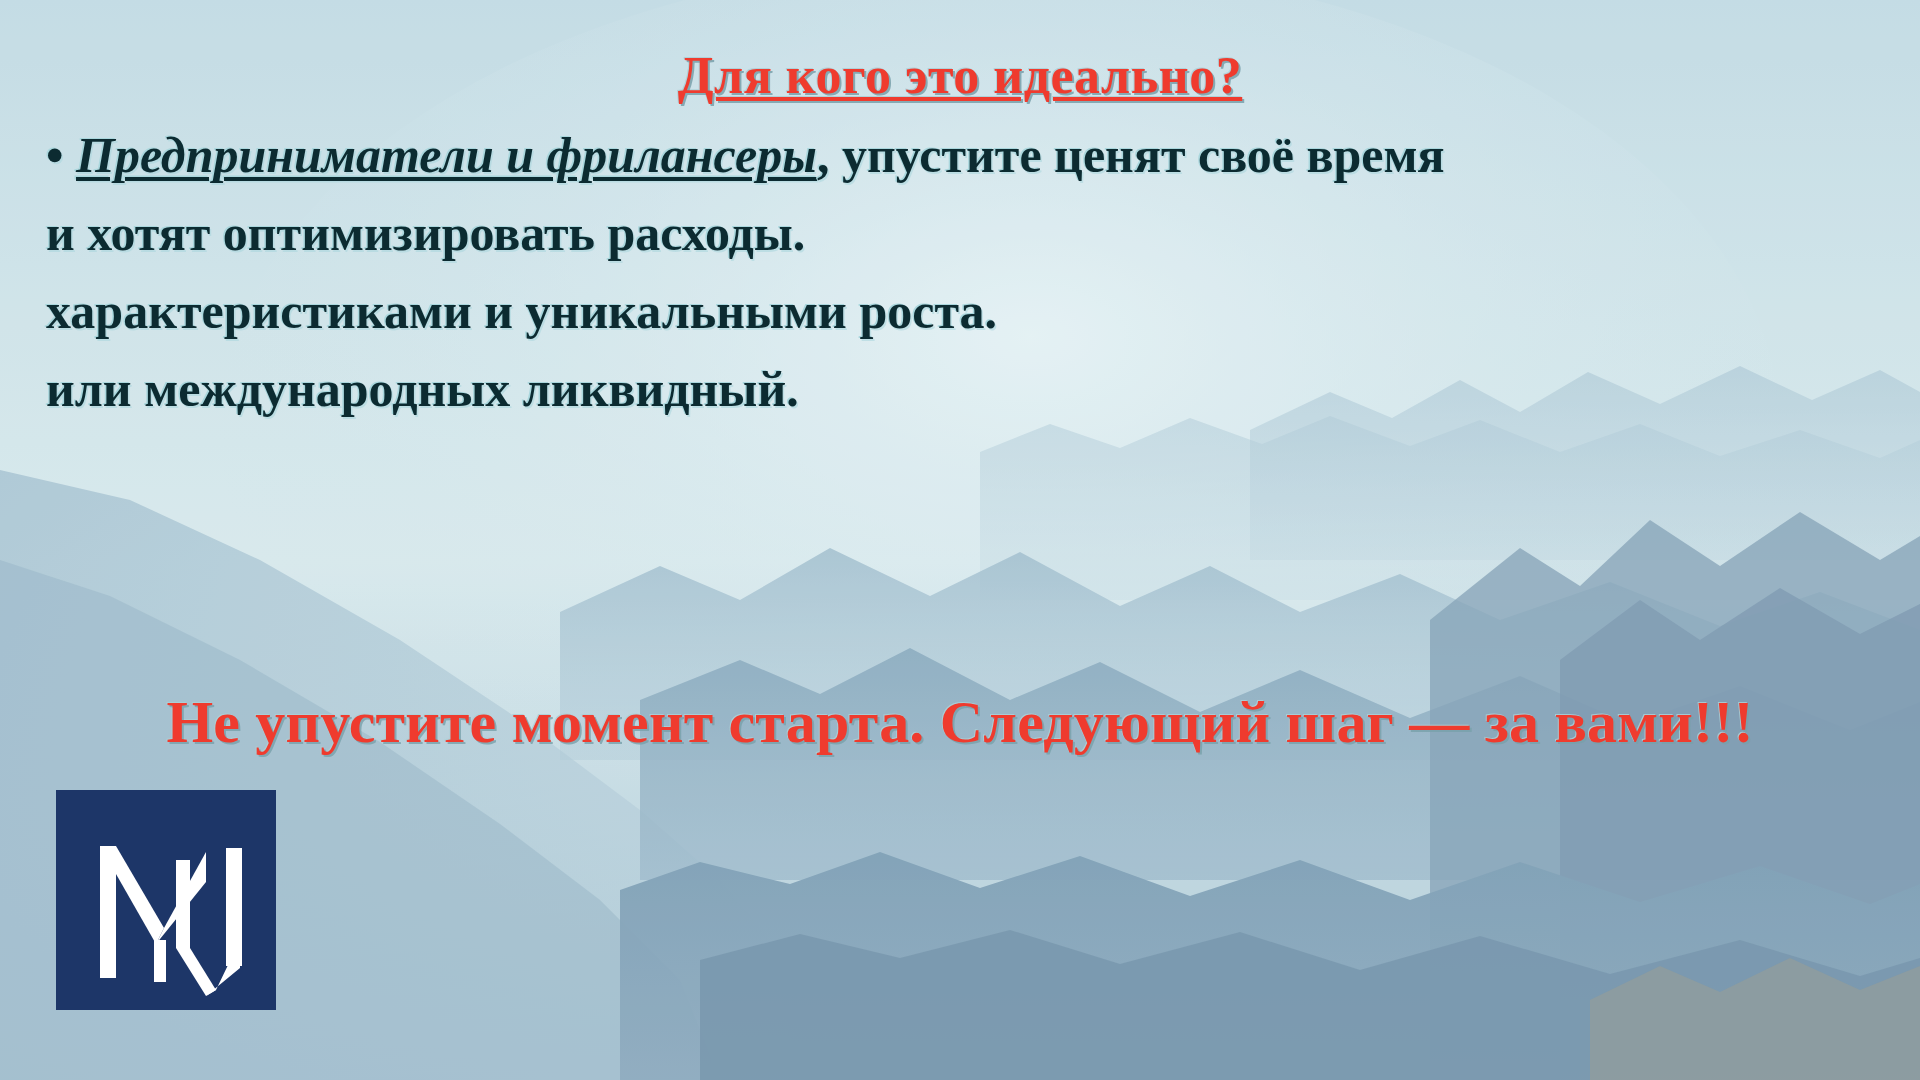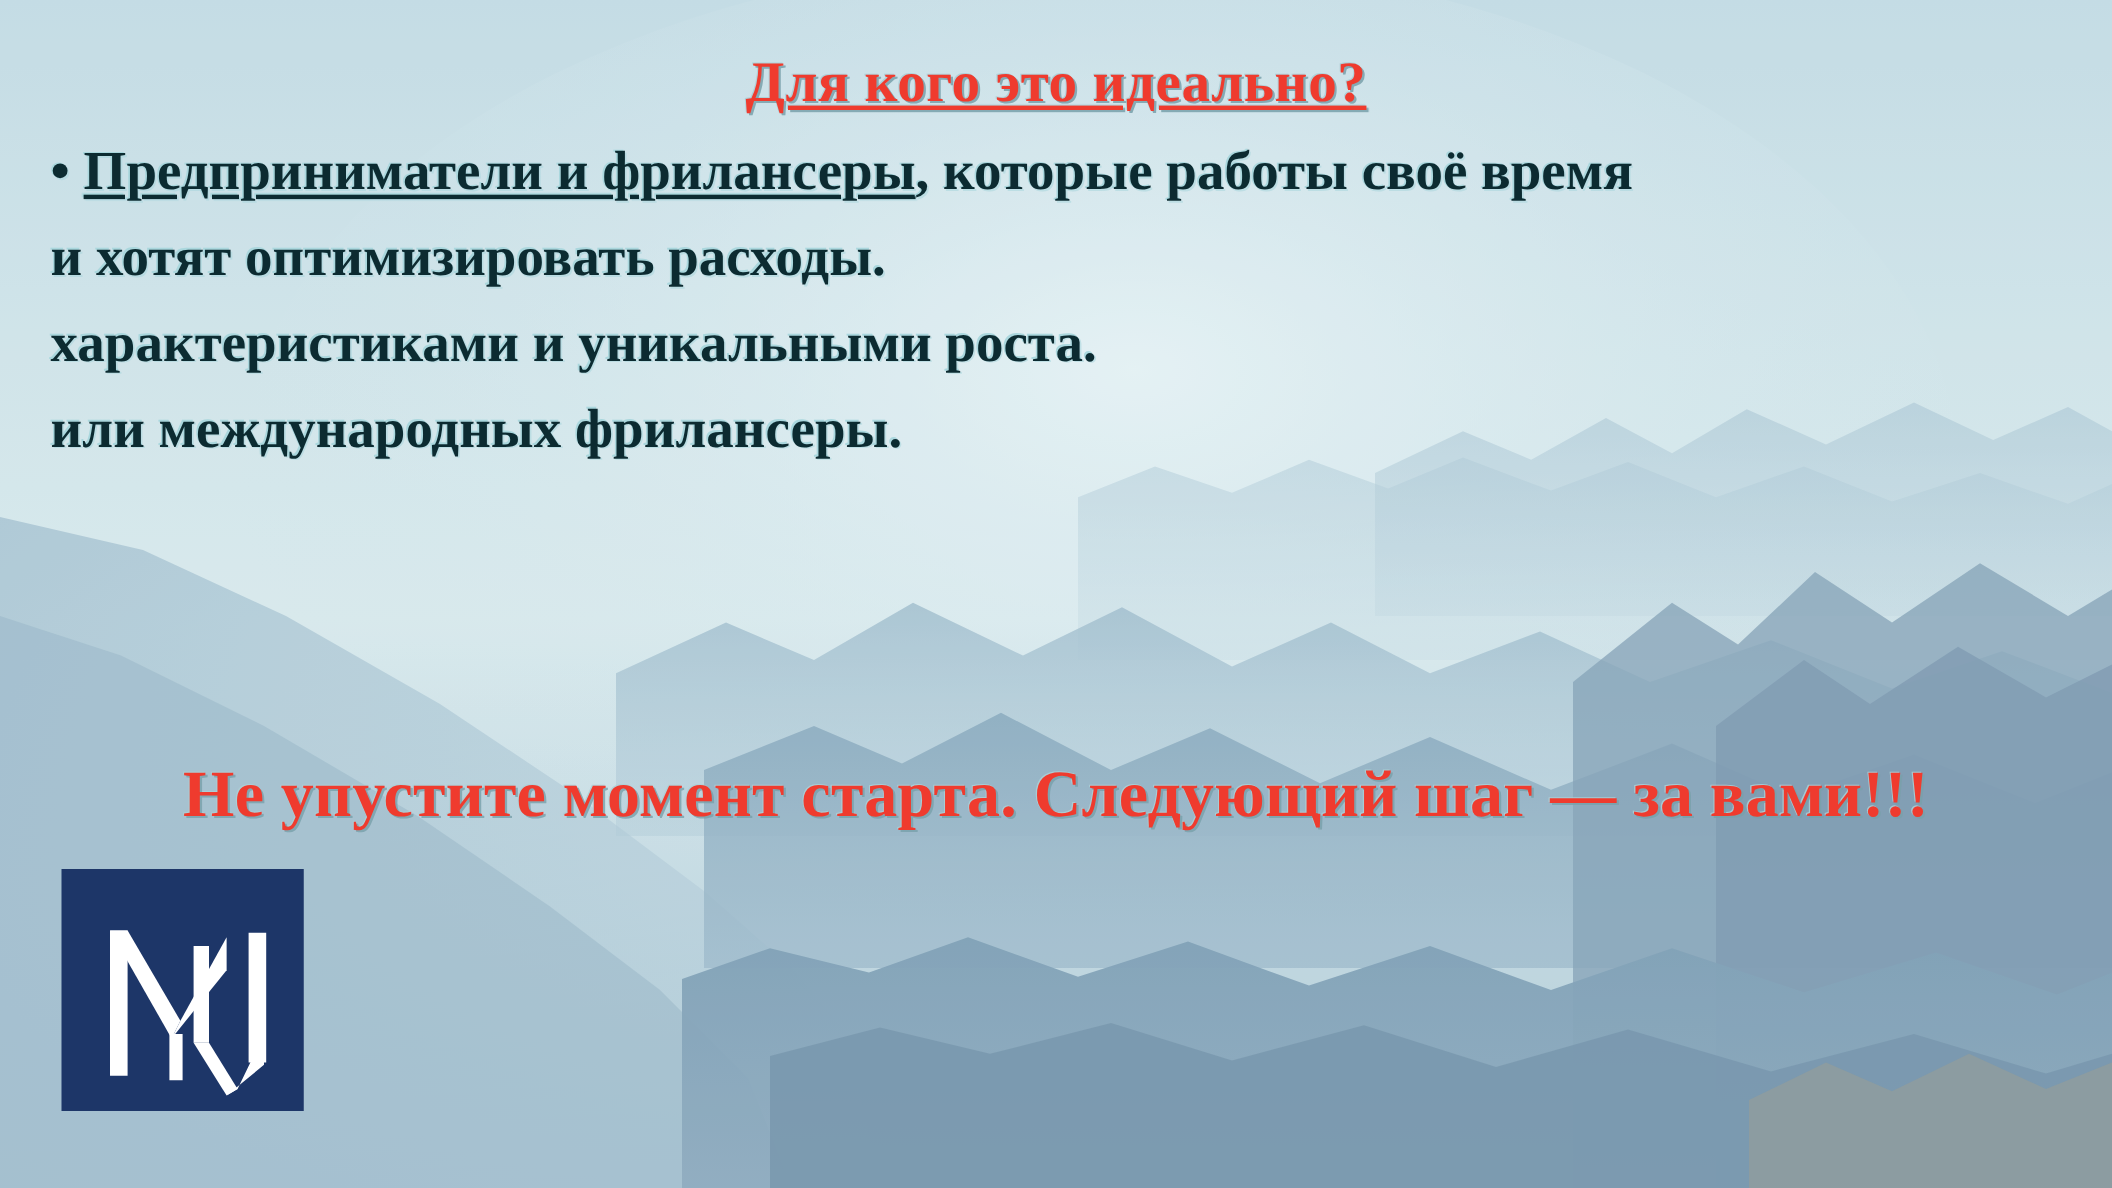--- a/index.html
+++ b/index.html
@@ -77,20 +77,21 @@
     font-size: 50px;
     font-weight: bold;
     color: #0c2b31;
     line-height: 78px;
     white-space: nowrap;
     text-shadow: -1.5px -1.5px 0 rgba(168,214,220,0.95),
                   1.5px 1.5px 0 rgba(168,214,220,0.55);
   }
 
   .term {
+    font-style: italic;
     text-decoration: underline;
     text-decoration-thickness: 4px;
     text-underline-offset: 5px;
   }
 
   .bullet-dot { font-weight: bold; }
 
   .cta {
     position: absolute;
     top: 688px;
@@ -185,27 +186,27 @@
   <div class="content">
 
     <div class="title">
       <span class="u">Для кого это идеально?</span>
     </div>
 
     <div class="body-block">
 
       <div class="line">
         <span class="bullet-dot">•</span>
-        <span class="term">Предприниматели и фрилансеры</span><span>, которые работы своё время</span>
+        <span class="term">Предприниматели и фрилансеры</span><span>, упустите ценят своё время</span>
       </div>
       <div class="line">и хотят оптимизировать расходы.</div>
 
       <div class="line">характеристиками и уникальными роста.</div>
 
-      <div class="line">или международных фрилансеры.</div>
+      <div class="line">или международных ликвидный.</div>
 
     </div>
 
     <div class="cta">Не упустите момент старта. Следующий шаг — за вами!!!</div>
 
     <div class="logo">
       <svg viewBox="0 0 220 220" xmlns="http://www.w3.org/2000/svg">
         <rect x="0" y="0" width="220" height="220" fill="#1d3668"></rect>
         <g fill="#ffffff">
 

